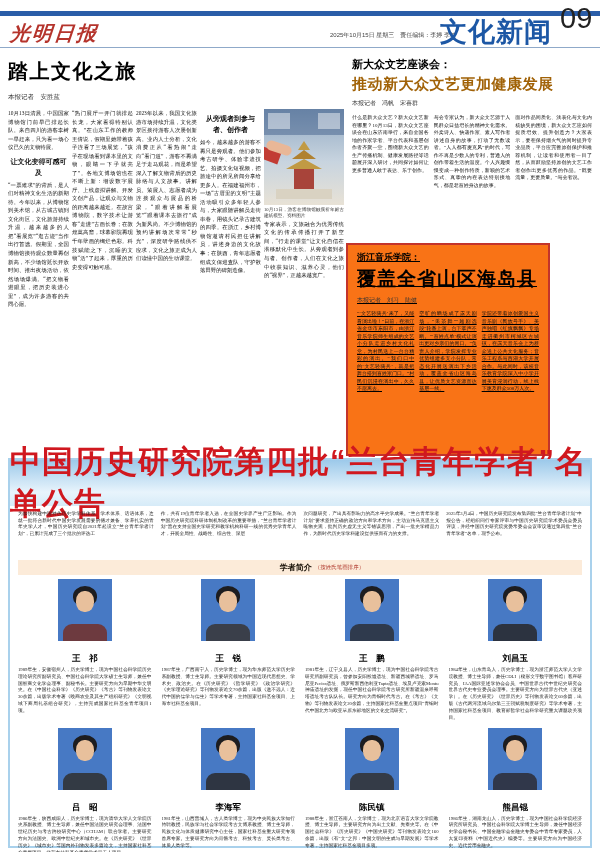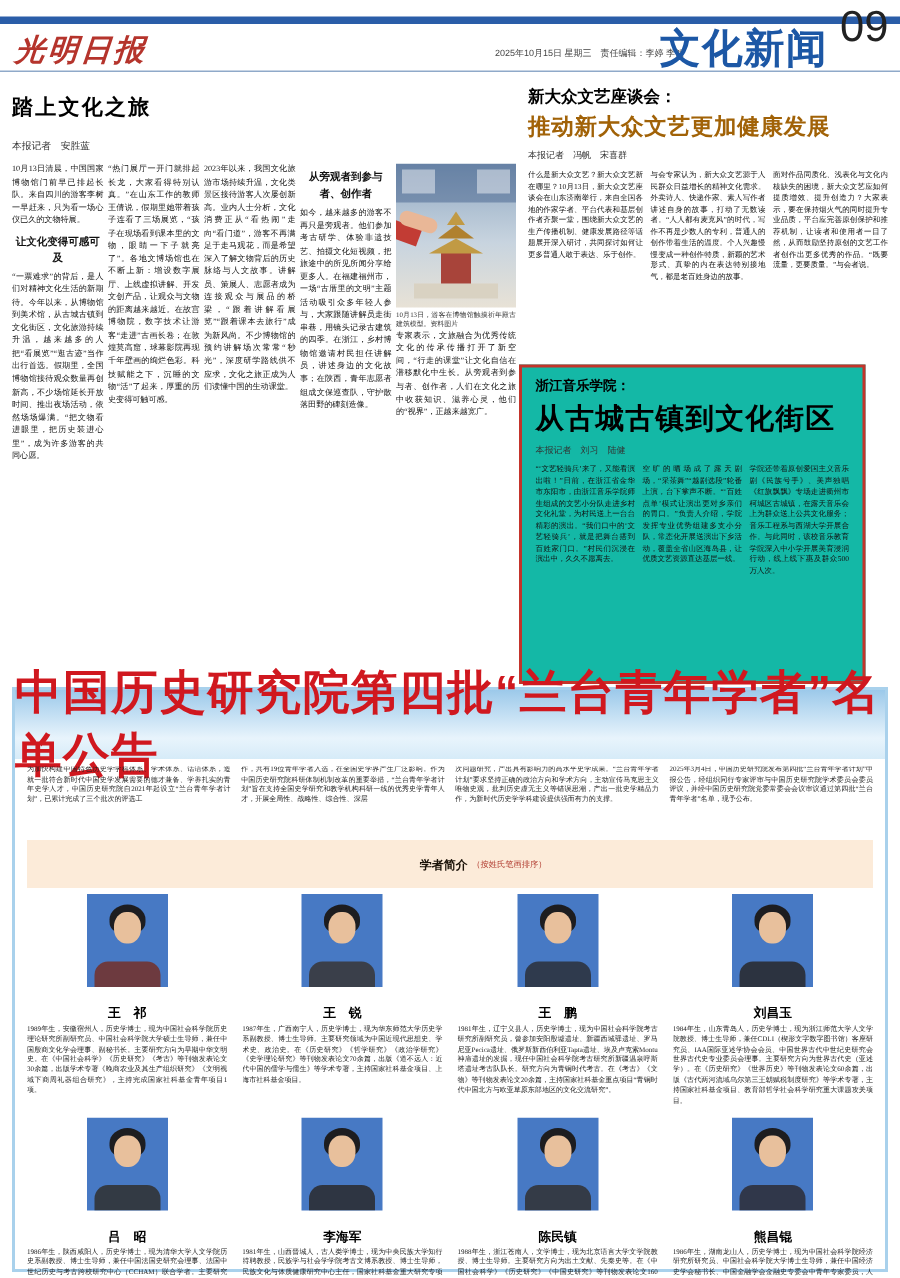--- a/index.html
+++ b/index.html
@@ -13,21 +13,21 @@
   .section-title { position:absolute; left:440px; top:14px; font-size:27px; font-weight:bold; color:#1c57a5; letter-spacing:1px; font-family:"Liberation Sans", sans-serif; }
   .page-num { position:absolute; left:560px; top:2px; font-size:29px; color:#222; font-family:"Liberation Sans", sans-serif; }
   .header-rule { position:absolute; left:0; top:47px; width:600px; height:1px; background:#8fa9c9; }
 
   
   .jp { text-align:justify; color:#111; }
   .byline { color:#333; }
 
   
   .left-article { position:absolute; left:8px; top:57px; width:336px; }
-  .left-article h1 { font-family:"Liberation Sans", sans-serif; font-weight:bold; font-size:14px; line-height:29px; color:#000; letter-spacing:1.5px; }
+  .left-article h1 { font-family:"Liberation Sans", sans-serif; font-weight:bold; font-size:20px; line-height:29px; color:#000; letter-spacing:1.5px; }
   .left-article .byline { margin-top:7px; font-size:6.5px; }
   .l-body { margin-top:7px; display:flex; gap:3px; height:300px; overflow:hidden; }
   .lcol { width:61px; font-size:5.4px; line-height:1.58; }
   .lcol-last { width:80px; font-size:5.4px; line-height:1.58; }
   .lcol h3, .lcol-last h3 { font-size:7px; text-align:center; margin:4px 0 3px; font-family:"Liberation Sans", sans-serif; }
 
   
   .art-photo { position:relative; width:80px; height:96px; overflow:hidden; background:linear-gradient(180deg,#8fa8c2 0%,#c8d4df 55%,#e8e2d6 100%); }
   .shelf { position:absolute; left:0; top:0; width:100%; height:26px; background:rgba(38,68,118,.38); }
   .case1 { position:absolute; left:4px; top:4px; width:22px; height:16px; background:rgba(255,255,255,.45); }
@@ -44,34 +44,34 @@
   
   .forum-article { position:absolute; left:352px; top:57px; width:240px; }
   .kicker { font-family:"Liberation Sans", sans-serif; font-weight:bold; color:#000; }
   .forum-article .kicker { font-size:11px; }
   .forum-article h2 { font-family:"Liberation Sans", sans-serif; font-size:15px; letter-spacing:.5px; margin-top:3px; color:#a16207; }
   .forum-article .byline { margin-top:5px; font-size:6px; }
   .f-body { margin-top:6px; display:flex; gap:5px; height:108px; overflow:hidden; }
   .fcol { flex:1; font-size:5px; line-height:1.5; }
 
   
-  .music-article { position:absolute; left:346px; top:243px; width:231px; height:213px; border:2px solid #c3342b; padding:6px 9px; background:#14b8a6; }
+  .music-article { position:absolute; left:346px; top:243px; width:204px; height:213px; border:2px solid #c3342b; padding:6px 9px; background:#f97316;text-decoration:underline; }
   .music-article .kicker { font-size:9px; }
   .music-article h2 { font-family:"Liberation Sans", sans-serif; font-size:19px; letter-spacing:1px; margin-top:2px; color:#000; }
   .music-article .byline { margin-top:4px; font-size:6px; }
   .m-body2 { margin-top:5px; display:flex; gap:5px; height:130px; overflow:hidden; }
   .mcol { flex:1; font-size:5px; line-height:1.5; }
 
   
   .announcement { position:absolute; left:8px; top:458px; width:584px; height:390px; border:2px solid #a9d1ec; background:#fff; }
   .ann-band { height:46px; background:linear-gradient(180deg,#9cc9ea 0%,#e8f4fc 70%,#d6ebf8 100%); display:flex; align-items:center; justify-content:center; }
   .ann-title { font-family:"Liberation Sans", sans-serif; font-weight:bold; font-size:31px; color:#d0181f; letter-spacing:1px; }
   .ann-intro { margin:5px 8px 0; display:flex; gap:7px; height:44px; overflow:hidden; }
   .icol { flex:1; font-size:4.7px; line-height:1.42; color:#222; text-align:justify; }
-  .profiles-band { margin:5px 8px 0; height:32px; background:#fcebd9; display:flex; align-items:center; justify-content:center; gap:3px;padding-left:44px; }
+  .profiles-band { margin:5px 8px 0; height:15px; background:#fcebd9; display:flex; align-items:center; justify-content:center; gap:3px;padding-left:44px; }
   .profiles-band .ph-t { font-family:"Liberation Sans", sans-serif; font-weight:bold; font-size:8px; color:#1a1208; }
   .profiles-band .ph-n { font-size:5.5px; color:#b03a2e; }
   .scholars { margin:4px 8px 0; display:grid; grid-template-columns:repeat(4,1fr); gap:6px 10px; }
   .card { overflow:hidden; }
   .photo-wrap { display:flex; justify-content:center; }
   .id-photo { position:relative; width:54px; height:62px; background:#4779c4; overflow:hidden; }
   .ph-hair { position:absolute; top:7px; left:50%; transform:translateX(-50%); width:24px; height:20px; background:#1d1d20; border-radius:50% 50% 42% 42%; }
   .ph-face { position:absolute; top:12px; left:50%; transform:translateX(-50%); width:18px; height:21px; background:#e8c09c; border-radius:46%; }
   .ph-body { position:absolute; bottom:0; left:50%; transform:translateX(-50%); width:44px; height:17px; background:#32394a; border-radius:9px 9px 0 0; }
   .s-name { margin-top:12px; text-align:center; font-family:"Liberation Sans", sans-serif; font-weight:bold; font-size:8.5px; color:#000; }
@@ -133,21 +133,21 @@
     <div class="byline">本报记者　冯帆　宋喜群</div>
     <div class="f-body">
       <div class="fcol jp">什么是新大众文艺？新大众文艺新在哪里？10月13日，新大众文艺座谈会在山东济南举行，来自全国各地的作家学者、平台代表和基层创作者齐聚一堂，围绕新大众文艺的生产传播机制、健康发展路径等话题展开深入研讨，共同探讨如何让更多普通人敢于表达、乐于创作。</div>
       <div class="fcol jp">与会专家认为，新大众文艺源于人民群众日益增长的精神文化需求。外卖诗人、快递作家、素人写作者讲述自身的故事，打动了无数读者。“人人都有麦克风”的时代，写作不再是少数人的专利，普通人的创作带着生活的温度。个人兴趣慢慢变成一种创作特质，新颖的艺术形式、真挚的内在表达特别接地气，都是老百姓身边的故事。</div>
       <div class="fcol jp">面对作品同质化、浅表化与文化内核缺失的困境，新大众文艺应如何提质增效、提升创造力？大家表示，要在保持烟火气的同时提升专业品质，平台应完善原创保护和推荐机制，让读者和使用者一目了然，从而鼓励坚持原创的文艺工作者创作出更多优秀的作品。“既要流量，更要质量。”与会者说。</div>
     </div>
   </div>
 
   <div class="music-article">
     <div class="kicker">浙江音乐学院：</div>
-    <h2>从古城古镇到文化街区</h2>
+    <h2>覆盖全省山区海岛县</h2>
     <div class="byline">本报记者　刘习　陆健</div>
     <div class="m-body2">
       <div class="mcol jp">“‘文艺轻骑兵’来了，又能看演出啦！”日前，在浙江省金华市东阳市，由浙江音乐学院师生组成的文艺小分队走进乡村文化礼堂，为村民送上一台台精彩的演出。“我们口中的‘文艺轻骑兵’，就是把舞台搭到百姓家门口。”村民们沉浸在演出中，久久不愿离去。</div>
       <div class="mcol jp">空旷的晒场成了露天剧场，“采茶舞”“越剧选段”轮番上演，台下掌声不断。“‘百姓点单’模式让演出更对乡亲们的胃口。”负责人介绍，学院发挥专业优势组建多支小分队，常态化开展送演出下乡活动，覆盖全省山区海岛县，让优质文艺资源直达基层一线。</div>
       <div class="mcol jp">学院还带着原创爱国主义音乐剧《民族号手》、美声独唱《红旗飘飘》专场走进衢州市柯城区古城镇，在露天音乐会上为群众送上公共文化服务；音乐工程系与西湖大学开展合作。与此同时，该校音乐教育学院深入中小学开展美育浸润行动，线上线下惠及群众500万人次。</div>
     </div>
   </div>
 
   <div class="announcement">
     <div class="ann-band">

